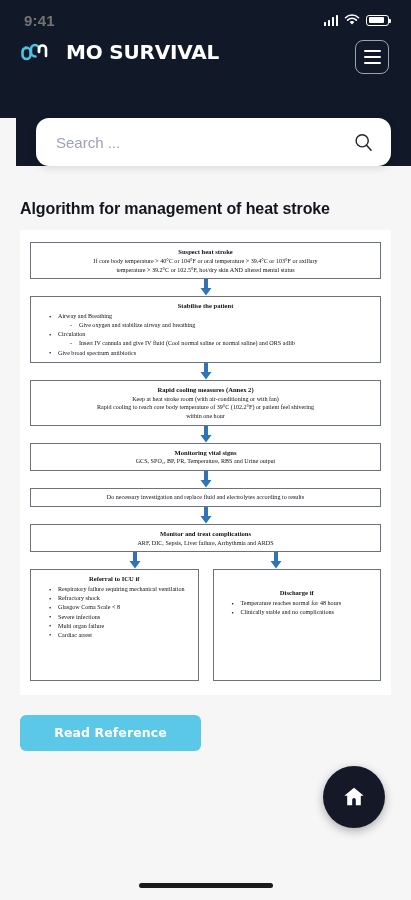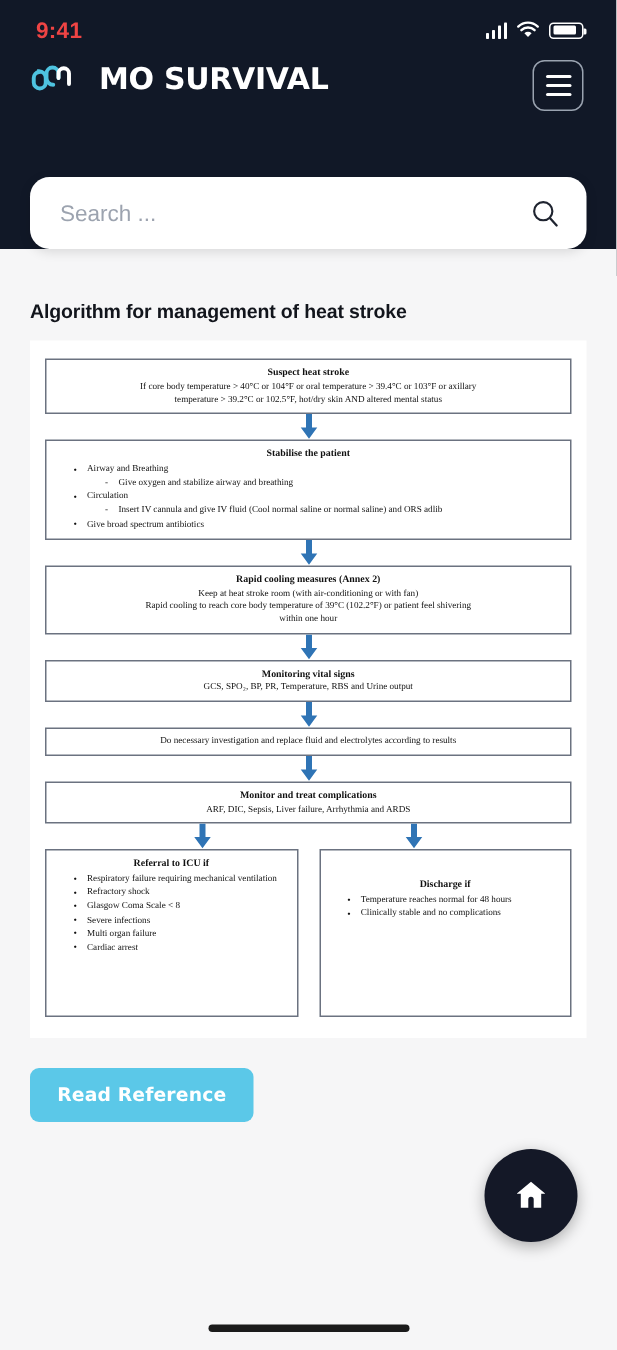--- a/index.html
+++ b/index.html
@@ -10,21 +10,21 @@
     overflow:hidden;
     position:relative;
   }
 
   
   .statusbar{
     height:40px; background:#111827;
     display:flex; align-items:center; justify-content:space-between;
     padding:0 22px 0 24px;
   }
-  .status-time{ color:#ef4444; font-size:15px; font-weight:700; letter-spacing:.2px; }
+  .status-time{ color:#737373; font-size:15px; font-weight:700; letter-spacing:.2px; }
   .status-icons{ display:flex; align-items:center; gap:6px; }
   .sig{ display:flex; align-items:flex-end; gap:1.5px; height:11px; }
   .sig i{ display:block; width:2.5px; background:#fff; border-radius:.5px; }
   .sig i:nth-child(1){height:4px}
   .sig i:nth-child(2){height:6px}
   .sig i:nth-child(3){height:8.5px}
   .sig i:nth-child(4){height:11px}
   .batt{
     width:23px;height:11px;border:1.4px solid #fff;border-radius:3px;
     position:relative;padding:1.5px;
@@ -50,39 +50,40 @@
     width:34px;height:34px;border:1.6px solid #9aa3b0;border-radius:8px;
     display:flex;flex-direction:column;align-items:center;justify-content:center;gap:3.5px;
     background:transparent;
   }
   .menu-btn i{ display:block;width:17px;height:2.4px;background:#fff;border-radius:1px; }
 
   
   .search-wrap{
     background:#111827; padding:0 20px 18px;
     position:relative;
+    margin-left:16px;
   }
   .search-wrap::after{
     content:""; position:absolute; left:0; right:0; bottom:0; height:18px;
     background:#f6f6f7; z-index:0;
   }
   .search-bar{
     position:relative; z-index:1;
     background:#fff; border-radius:13px; height:48px;
     display:flex; align-items:center; justify-content:space-between;
     padding:0 18px 0 20px;
     box-shadow:0 2px 8px rgba(0,0,0,.12);
   }
   .search-placeholder{ color:#9ca3af; font-size:15px; }
   .search-icon{ width:19px;height:19px; flex:0 0 auto; }
 
   
   .content{ background:#f6f6f7; padding:0 20px; }
   .page-title{
-    font-size:13px; font-weight:700; color:#12151c;
+    font-size:16px; font-weight:700; color:#12151c;
     padding:16px 0 12px; letter-spacing:-0.1px;
   }
   .flow-card{
     background:#fff; padding:12px 10px 14px;
   }
 
   
   .fbox{
     border:1.2px solid #6b7280; background:#fff;
     padding:4px 8px; text-align:center;
@@ -112,21 +113,21 @@
   .arrow{ display:flex; justify-content:center; }
   .arrow svg{ display:block; }
 
   .branch{ display:flex; justify-content:space-around; padding:0 34px; }
   .cols{ display:flex; gap:14px; align-items:stretch; }
   .cols > .fbox{ flex:1 1 0; min-height:112px; }
 
   
   .actions{ padding:20px 20px 0; }
   .act-btn{
-    display:block; width:149px; height:36px;
+    display:block; width:181px; height:36px;
     background:#5bc8e8; color:#fff; border:none; border-radius:6px;
     font-size:12.5px; font-weight:600; letter-spacing:.1px;
     font-family:"DejaVu Sans", sans-serif;
     margin-bottom:10px; text-align:center; line-height:36px;
   }
 
   .fab{
     position:absolute; right:26px; bottom:72px;
     width:62px;height:62px;border-radius:50%;
     background:#141827; display:flex;align-items:center;justify-content:center;

